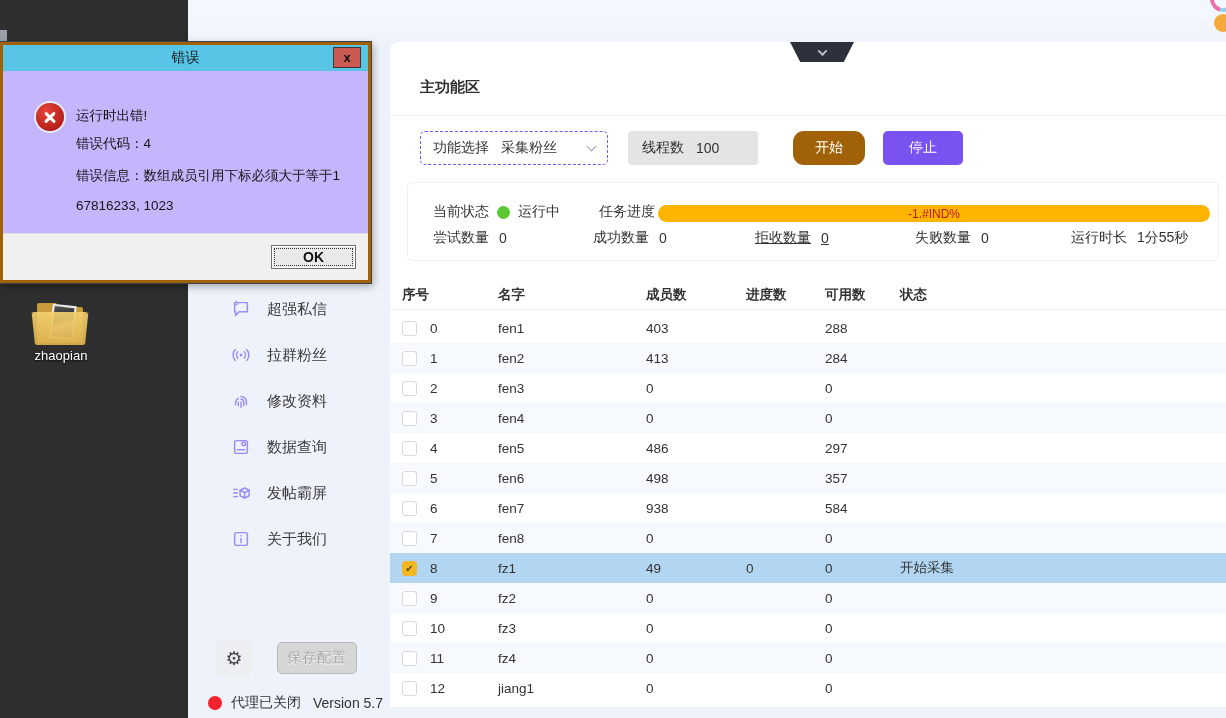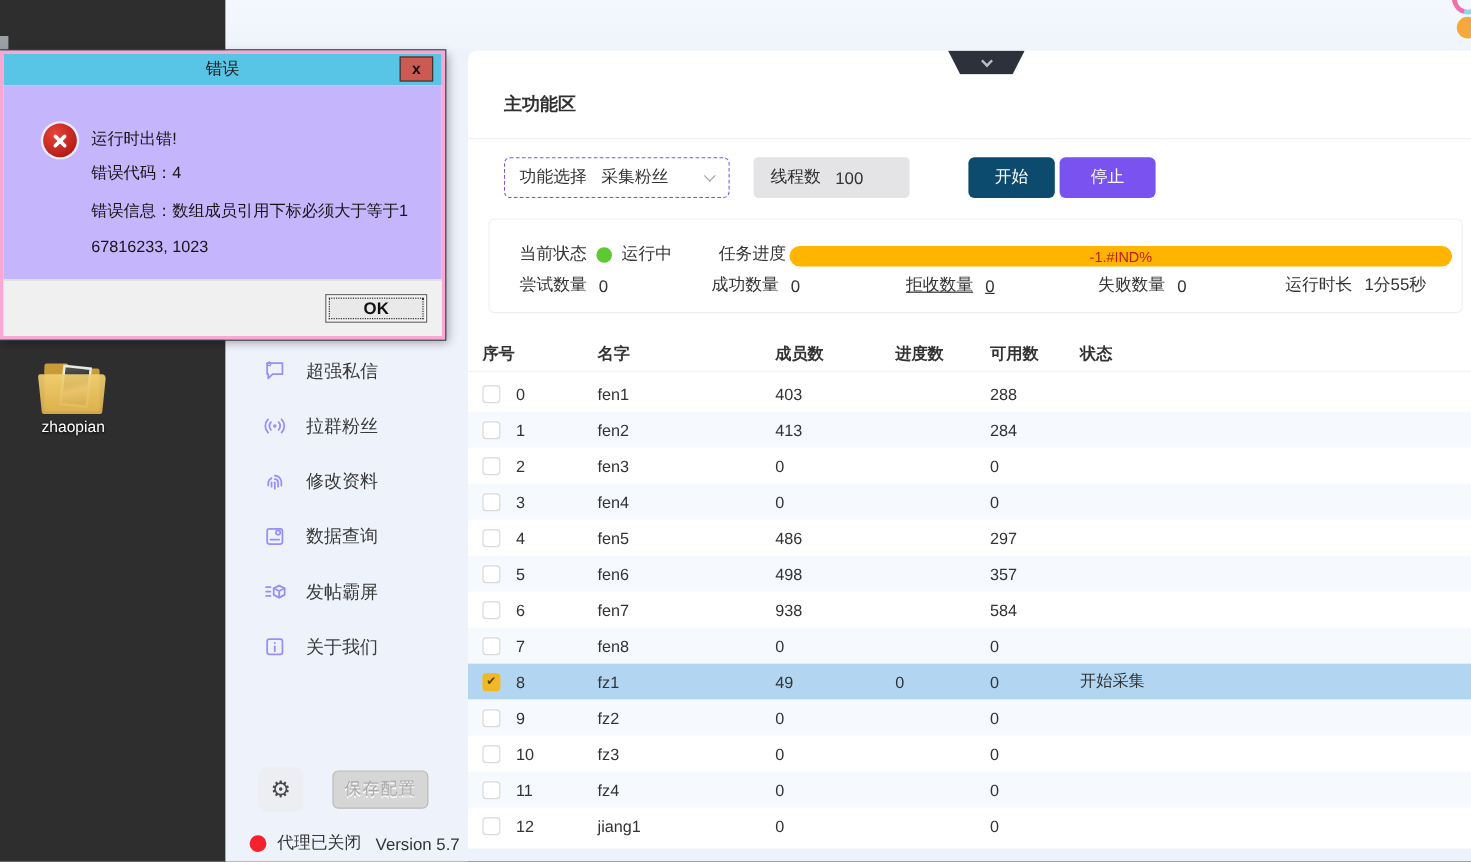--- a/index.html
+++ b/index.html
@@ -18,21 +18,21 @@
   .folder-label { margin-top:3px; color:#fff; font-size:13px; text-shadow:0 1px 2px #000; }
 
   
   .app { position:absolute; left:188px; top:0; width:1038px; height:718px; background:#eef2fb; }
   .topstrip { position:absolute; left:0; top:0; width:1038px; height:42px; background:linear-gradient(#f4f8fe,#eff4fc); overflow:hidden; }
   .deco-ring { position:absolute; left:1022px; top:-14px; width:26px; height:26px; border-radius:50%; border:4px solid #8fd4ef; border-left-color:#f06eaa; transform:rotate(-30deg); }
   .deco-dot { position:absolute; left:1026px; top:14px; width:18px; height:18px; border-radius:50%; background:#f5a93c; }
 
   
   .sidebar { position:absolute; left:0; top:42px; width:202px; height:676px; background:#eef2fb; }
-  .menu { position:absolute; left:0; top:244px; width:202px; }
+  .menu { position:absolute; left:12px; top:244px; width:202px; }
   .menu-item { height:46px; display:flex; align-items:center; padding-left:30px; cursor:pointer; }
   .mi-icon { width:22px; height:22px; margin-right:15px; display:flex; align-items:center; justify-content:center; }
   .mi-icon svg { width:20px; height:20px; stroke:#9b8cf8; fill:none; stroke-width:1.6; stroke-linecap:round; stroke-linejoin:round; }
   .mi-label { font-size:15px; color:#3a3a3a; }
   .sb-bottom { position:absolute; left:0; top:594px; width:202px; }
   .gear-btn { position:absolute; left:27px; top:3px; width:38px; height:38px; background:#eceef2; border-radius:9px; display:flex; align-items:center; justify-content:center; font-size:19px; color:#4a4a4a; cursor:pointer; }
   .save-btn { position:absolute; left:89px; top:6px; width:80px; height:32px; background:#d6d6d6; border:1px solid #b9b9b9; border-radius:5px; color:#a7a7a7; font-size:14px; text-shadow:0 1px 0 #fff; display:flex; align-items:center; justify-content:center; letter-spacing:1px; }
   .sb-status { position:absolute; left:20px; top:58px; display:flex; align-items:center; font-size:14px; color:#333; }
   .red-dot { width:14px; height:14px; border-radius:50%; background:#f5222d; margin-right:9px; }
   .ver { margin-left:12px; }
@@ -45,42 +45,42 @@
   .divider { position:absolute; left:0; top:73px; width:836px; height:1px; background:#f0f0f2; }
 
   .controls { position:absolute; left:0; top:89px; width:836px; height:34px; }
   .func-select { position:absolute; left:30px; top:0; width:188px; height:34px; border:1px dashed #7a52f0; border-radius:5px; background:#fff; display:flex; align-items:center; padding:0 12px; font-size:14px; cursor:pointer; }
   .func-label { color:#333; margin-right:12px; }
   .func-value { color:#333; }
   .dd-chev { margin-left:auto; width:7px; height:7px; border-right:1.5px solid #9aa0ab; border-bottom:1.5px solid #9aa0ab; transform:rotate(45deg); margin-top:-4px; }
   .threads { position:absolute; left:238px; top:0; width:130px; height:34px; background:#e4e4e6; border-radius:4px; display:flex; align-items:center; padding:0 14px; font-size:14px; cursor:text; }
   .threads-label { margin-right:12px; color:#2f2f2f; }
   .btn { position:absolute; top:0; height:34px; border:none; border-radius:5px; color:#fff; font-size:14px; display:flex; align-items:center; justify-content:center; cursor:pointer; font-family:inherit; }
-  .btn-start { left:417px; width:72px; background:#0c4a6e; }
+  .btn-start { left:403px; width:72px; background:#a16207;border-radius:11px; }
   .btn-stop { left:493px; width:80px; background:#7a52f0; }
 
   .status-card { position:absolute; left:17px; top:140px; width:812px; height:79px; border:1px solid #eef0f5; border-radius:5px; }
   .sc-row1 { position:absolute; left:0; top:20px; width:100%; height:22px; font-size:14px;text-align:right; }
   .sc-row2 { position:absolute; left:0; top:46px; width:100%; height:20px; font-size:14px; }
   .sc-item { position:absolute; display:flex; align-items:center; white-space:nowrap; }
   .green-dot { width:13px; height:13px; border-radius:50%; background:#5cc832; margin:0 8px; }
   .pbar { position:absolute; left:250px; top:2px; right:8px; height:17px; background:#ffb400; border-radius:9px; display:flex; align-items:center; justify-content:center; font-size:12px; color:#b91c1c; }
   .stat-label { margin-right:10px; }
 
   
   .thead { position:absolute; left:0; top:238px; width:836px; height:30px; display:grid; grid-template-columns:96px 148px 100px 79px 75px 1fr; align-items:center; padding-left:12px; font-size:13.5px; font-weight:bold; color:#333; border-bottom:1px solid #f3f3f5; }
   .tbody { position:absolute; left:0; top:271px; width:836px; }
   .trow { height:30px; display:grid; grid-template-columns:28px 68px 148px 100px 79px 75px 1fr; align-items:center; padding-left:12px; font-size:13.5px; color:#333; cursor:default; }
   .trow.stripe { background:#f6f9fe; }
   .trow.selected { background:#b2d6f2; }
   .cb { width:15px; height:15px; border:1px solid #d9d9d9; border-radius:3px; background:#fff; display:flex; align-items:center; justify-content:center; cursor:pointer; }
   .trow.selected .cb { background:#f2b824; border-color:#f2b824; color:#5d4708; font-size:10px; font-weight:bold; }
 
   
-  .dialog { position:absolute; left:0; top:42px; width:371px; height:241px; background:#fff; border:3px solid #f9a8d4; outline:1px solid #3b4350; box-shadow:2px 3px 8px rgba(0,0,0,.35); }
+  .dialog { position:absolute; left:0; top:42px; width:371px; height:241px; background:#fff; border:3px solid #a16207; outline:1px solid #3b4350; box-shadow:2px 3px 8px rgba(0,0,0,.35); }
   .dlg-title { position:absolute; left:0; top:0; width:100%; height:26px; background:#58c5e6; display:flex; align-items:center; justify-content:center; font-size:14px; color:#1b1b1b; }
   .dlg-close { position:absolute; right:7px; top:2px; width:28px; height:21px; background:#cb5a52; border:1px solid #43342f; color:#111; font-weight:bold; font-size:13px; display:flex; align-items:center; justify-content:center; cursor:pointer; }
   .dlg-body { position:absolute; left:0; top:26px; width:100%; height:162px; background:#c4b5fd; }
   .err-icon { position:absolute; left:33px; top:32px; width:28px; height:28px; border-radius:50%; background:radial-gradient(circle at 35% 30%, #e8443a, #a40f0c); box-shadow:0 0 0 2px #e8edf2; }
   .err-icon::before, .err-icon::after { content:""; position:absolute; left:7px; top:12.5px; width:14px; height:3.2px; background:#fff; border-radius:2px; }
   .err-icon::before { transform:rotate(45deg); } .err-icon::after { transform:rotate(-45deg); }
   .dlg-line { position:absolute; left:73px; font-size:13.5px; color:#161616; }
   .dlg-footer { position:absolute; left:0; bottom:0; width:100%; height:47px; background:#f0f0f0; border-top:1px solid #dfdfdf; }
   .ok-btn { position:absolute; right:12px; top:11px; width:85px; height:24px; background:#e9e9e9; border:1px solid #707070; box-shadow:inset 0 0 0 1px #fff; font-size:14px; color:#111; cursor:pointer; outline:1px dotted #333; outline-offset:-4px; font-family:inherit;font-weight:bold; }
 </style>

